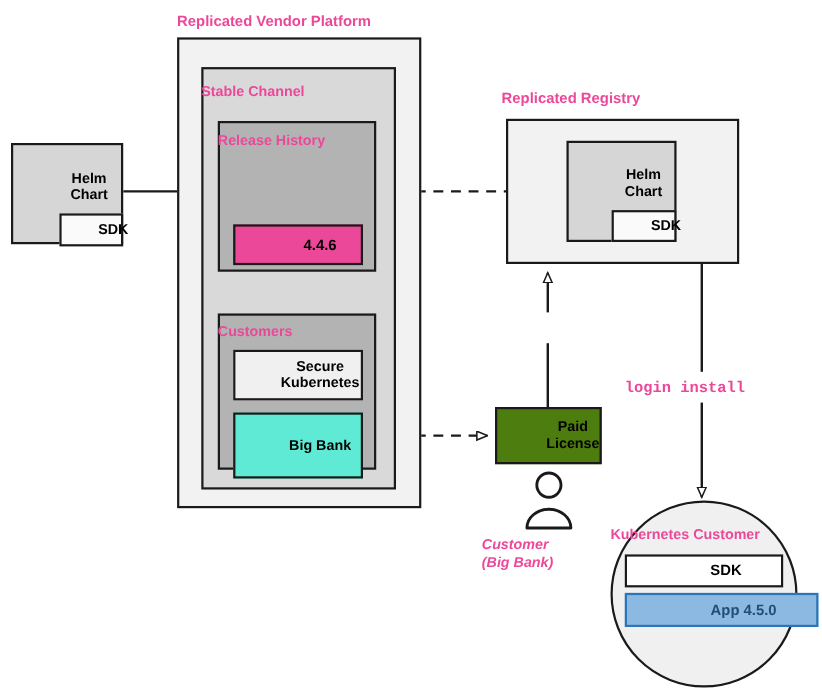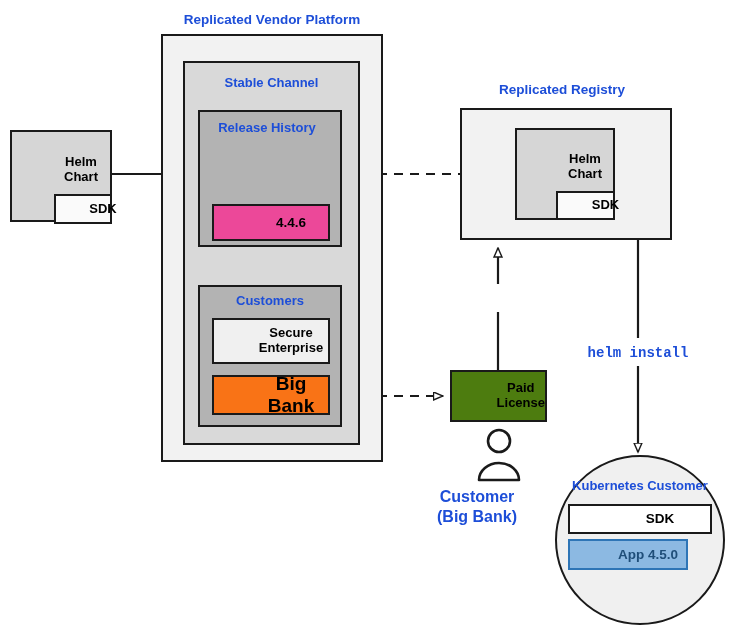--- a/index.html
+++ b/index.html
@@ -28,22 +28,22 @@
     justify-content: center;
     text-align: center;
     font-weight: bold;
     color: #000000;
     line-height: 1.15;
     padding-left: 40px;
   }
   .lbl {
     position: absolute;
     font-weight: bold;
-    text-align: center;
-    color: #1d4ed8;
+    text-align: left;
+    color: #ec4899;
     white-space: pre;
   }
   .mono {
     font-family: "Liberation Mono", "DejaVu Sans Mono", monospace;
     font-weight: bold;
     letter-spacing: 0px;
   }
   svg.edges {
     position: absolute;
     left: 0; top: 0;
@@ -114,70 +114,70 @@
   </div>
 
   <div style="position:absolute; left:198px; top:285px; width:144px; height:142px;
               background:#B3B3B3; border:2.2px solid #1A1A1A; box-sizing:border-box;"></div>
   <div class="lbl" style="left:198px; top:293px; width:144px; font-size:13px;">Customers</div>
 
   <div class="node" style="left:212px; top:318px; width:118px; height:46px;
               background:#F0F0F0; border:2.2px solid #1A1A1A; font-size:13px;
               white-space:pre-line;">
     <span style="white-space:pre-line;">Secure
-Enterprise</span>
+Kubernetes</span>
   </div>
 
-  <div class="node" style="left:212px; top:375px; width:118px; height:40px;
-              background:#f97316; border:2.2px solid #1A1A1A; font-size:19px;">
+  <div class="node" style="left:212px; top:375px; width:118px; height:60px;
+              background:#5eead4; border:2.2px solid #1A1A1A; font-size:13px;">
     <span>Big Bank</span>
   </div>
 
   <div class="lbl" style="left:456px; top:82px; width:212px; font-size:13.5px;">Replicated Registry</div>
 
   <div style="position:absolute; left:460px; top:108px; width:212px; height:132px;
               background:#F2F2F2; border:2.2px solid #1A1A1A; box-sizing:border-box;"></div>
 
   <div class="node" style="left:515px; top:128px; width:100px; height:92px;
               background:#D6D6D6; border:2.2px solid #1A1A1A; font-size:13px;">
     <span style="position:relative; top:-7px;">Helm Chart</span>
   </div>
   <div class="node" style="left:556px; top:191px; width:59px; height:29px;
               background:#FAFAFA; border:2.2px solid #1A1A1A; font-size:13px;">
     <span>SDK</span>
   </div>
 
 
-  <div class="lbl mono" style="left:568px; top:345px; width:140px; font-size:14px;">helm install</div>
+  <div class="lbl mono" style="left:568px; top:345px; width:140px; font-size:14px;">login install</div>
 
   <div class="node" style="left:450px; top:370px; width:97px; height:52px;
               background:#4d7c0f; border:2.2px solid #1A1A1A; font-size:13px;
               white-space:pre-line;justify-content:flex-end;">
     <span style="white-space:pre-line;">Paid
 License</span>
   </div>
 
   <div style="position:absolute; left:455px; top:428px; width:88px; height:58px;">
     <svg width="88" height="58" viewBox="0 0 88 58">
       <circle cx="44" cy="13" r="11" fill="#ffffff" stroke="#1A1A1A" stroke-width="2.6"></circle>
       <path d="M24,52 a20,17 0 0 1 40,0 z" fill="#ffffff" stroke="#1A1A1A" stroke-width="2.6" stroke-linejoin="round"></path>
     </svg>
   </div>
-  <div class="lbl" style="left:418px; top:487px; width:118px; font-size:16px; line-height:1.25;">Customer
+  <div class="lbl" style="left:438px; top:487px; width:118px; font-size:13px; line-height:1.25;font-style:italic;">Customer
 (Big Bank)</div>
 
   <div style="position:absolute; left:555px; top:455px; width:170px; height:170px;
               border-radius:50%; background:#F0F0F0; border:2.2px solid #1A1A1A;
               box-sizing:border-box;"></div>
   <div class="lbl" style="left:555px; top:478px; width:170px; font-size:13px;">Kubernetes Customer</div>
 
   <div class="node" style="left:568px; top:504px; width:144px; height:30px;
               background:#FFFFFF; border:2.2px solid #1A1A1A; font-size:13.5px;">
     <span>SDK</span>
   </div>
 
-  <div class="node" style="left:568px; top:539px; width:120px; height:31px;
+  <div class="node" style="left:568px; top:539px; width:176px; height:31px;
               background:#8CB9E2; border:2.2px solid #2E75B6; color:#1F4E79;
               font-size:13.5px;">
     <span>App 4.5.0</span>
   </div>
 
 </div>
 
 </body></html>

